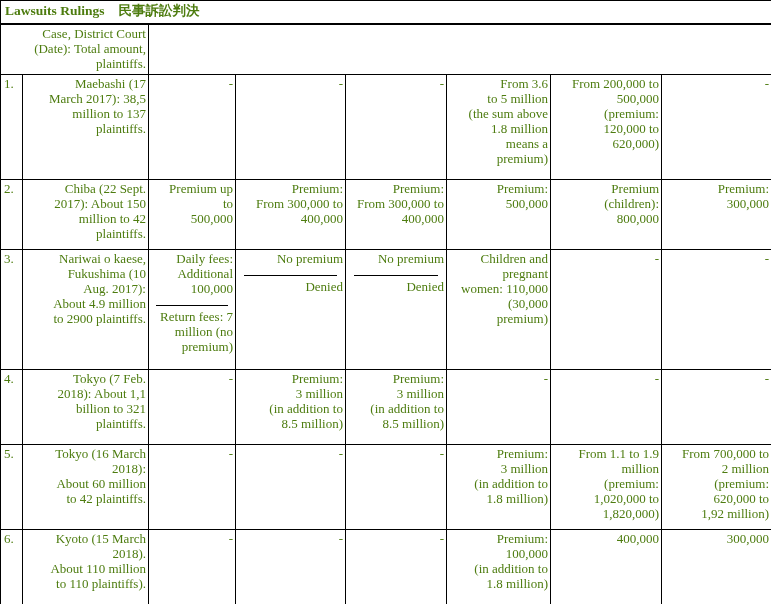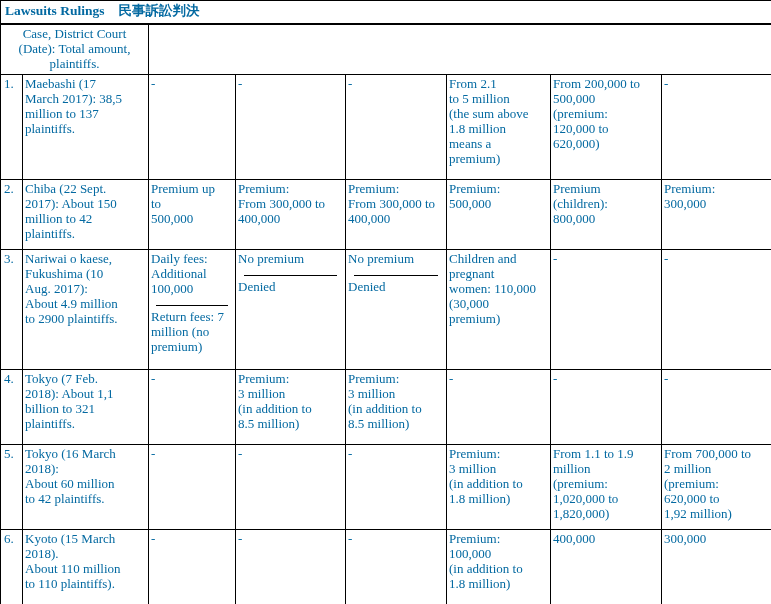--- a/index.html
+++ b/index.html
@@ -1,42 +1,42 @@
 <!DOCTYPE html>
 <html><head>
 <meta charset="utf-8">
 <style>
   html, body { margin: 0; padding: 0; background: #fff; }
   .page {
     width: 771px; height: 604px; overflow: hidden; background: #fff;
-    font-family: "Liberation Serif", serif; color: #0369a1;
+    font-family: "Liberation Serif", serif; color: #4d7c0f;
   }
   table.rulings {
     border-collapse: collapse; table-layout: fixed; width: 771px;
   }
   td {
     border: 1px solid #000;
     vertical-align: top;
-    text-align: left;
+    text-align: right;
     padding: 1px 2px;
     font-size: 13px;
     line-height: 15px;
     white-space: pre-line;
     overflow: hidden;
   }
   td.title-cell {
     text-align: left;
     font-weight: bold;
     font-size: 13.5px;
     padding: 2px 4px 3px 4px;
     border-bottom-width: 2px;
     white-space: normal;
   }
   .title-ja { margin-left: 14px; }
-  td.head-case { text-align: center; padding-left: 2px; }
+  td.head-case { text-align: right; padding-left: 2px; }
   td.num-cell { text-align: left; padding-left: 3px; }
   .cell-divider {
     border-top: 1px solid #000;
     width: 88%;
     height: 0;
     margin: 9px auto 3px auto;
   }
   .italic { }
 </style>
 </head>
@@ -67,21 +67,21 @@
 
     <tr style="height: 105px;">
           <td class="num-cell"><span>1.</span></td>
           <td><span>Maebashi (17
 March 2017): 38,5
 million to 137
 plaintiffs.</span></td>
           <td><span>-</span></td>
           <td><span>-</span></td>
           <td><span>-</span></td>
-          <td><span>From 2.1
+          <td><span>From 3.6
 to 5 million
 (the sum above
 1.8 million
 means a
 premium)</span></td>
           <td><span>From 200,000 to
 500,000
 (premium:
 120,000 to
 620,000)</span></td>

